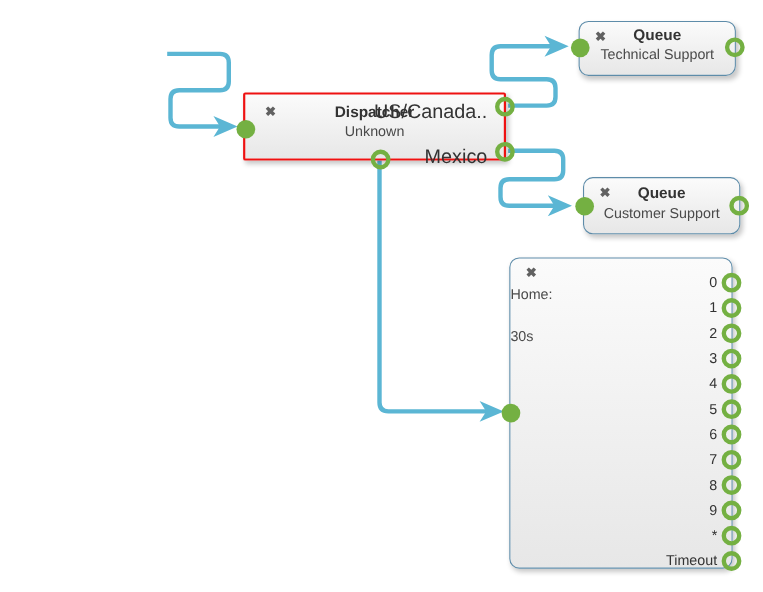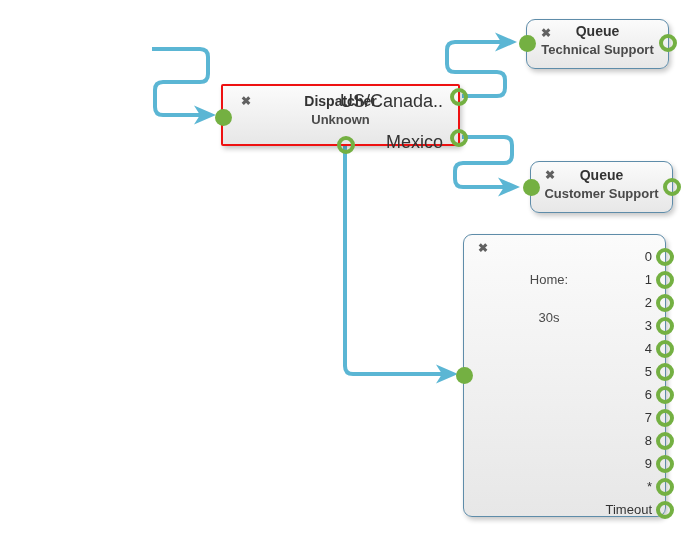--- a/index.html
+++ b/index.html
@@ -12,42 +12,42 @@
   .arrow{fill:#5bb6d4;}
 
   .node{
     position:absolute;border:1.5px solid #5e8ca9;border-radius:9px;
     background:linear-gradient(#fbfbfb,#e7e7e7);
     box-shadow:2px 3px 5px rgba(0,0,0,.22);
     box-sizing:border-box;color:#333;
   }
   .node.selected{border:2.5px solid #ee1111;border-radius:2px;}
   .node-title{font-size:14px;font-weight:bold;text-align:center;color:#333;}
-  .node-sub{font-size:13px;text-align:center;color:#4a4a4a;margin-top:3px;font-weight:bold;}
+  .node-sub{font-size:13px;text-align:center;color:#4a4a4a;margin-top:3px;}
   .close{
     position:absolute;left:14px;top:7px;font-size:12px;font-weight:bold;color:#616161;
     cursor:pointer;line-height:12px;
   }
   .port{
     position:absolute;box-sizing:border-box;border-radius:50%;
   }
   .port.ring{width:18px;height:18px;border:4.5px solid #74b042;background:transparent;}
   .port.dot{width:17px;height:17px;background:#74b042;}
   .outlabel{position:absolute;font-size:18px;color:#333;white-space:nowrap;}
 
   
   #n-start{left:10px;top:22px;width:142px;height:53px;padding-top:9px;}
   
   #n-disp{left:221px;top:84px;width:239px;height:62px;padding-top:7px;}
   
   #n-qts{left:526px;top:19px;width:143px;height:50px;padding-top:3px;}
   #n-qcs{left:530px;top:161px;width:143px;height:52px;padding-top:5px;}
   
   #n-menu{left:463px;top:234px;width:203px;height:283px;padding-top:9px;}
-  .menu-body{font-size:13px;color:#4a4a4a;text-align:center;margin-top:26px;line-height:19px;width:170px;}
+  .menu-body{font-size:13px;color:#4a4a4a;margin-top:14px;line-height:19px;width:170px;}
   .menu-gap{height:19px;}
   .menu-ports{
     position:absolute;top:13px;right:-9px;display:flex;flex-direction:column;gap:5px;
     align-items:flex-end;
   }
   .menu-port-row{display:flex;align-items:center;gap:4px;height:18px;}
   .menu-port-row .plabel{font-size:13px;color:#333;line-height:18px;}
   .menu-port-row .port.ring{position:static;}
 </style>
 </head>

